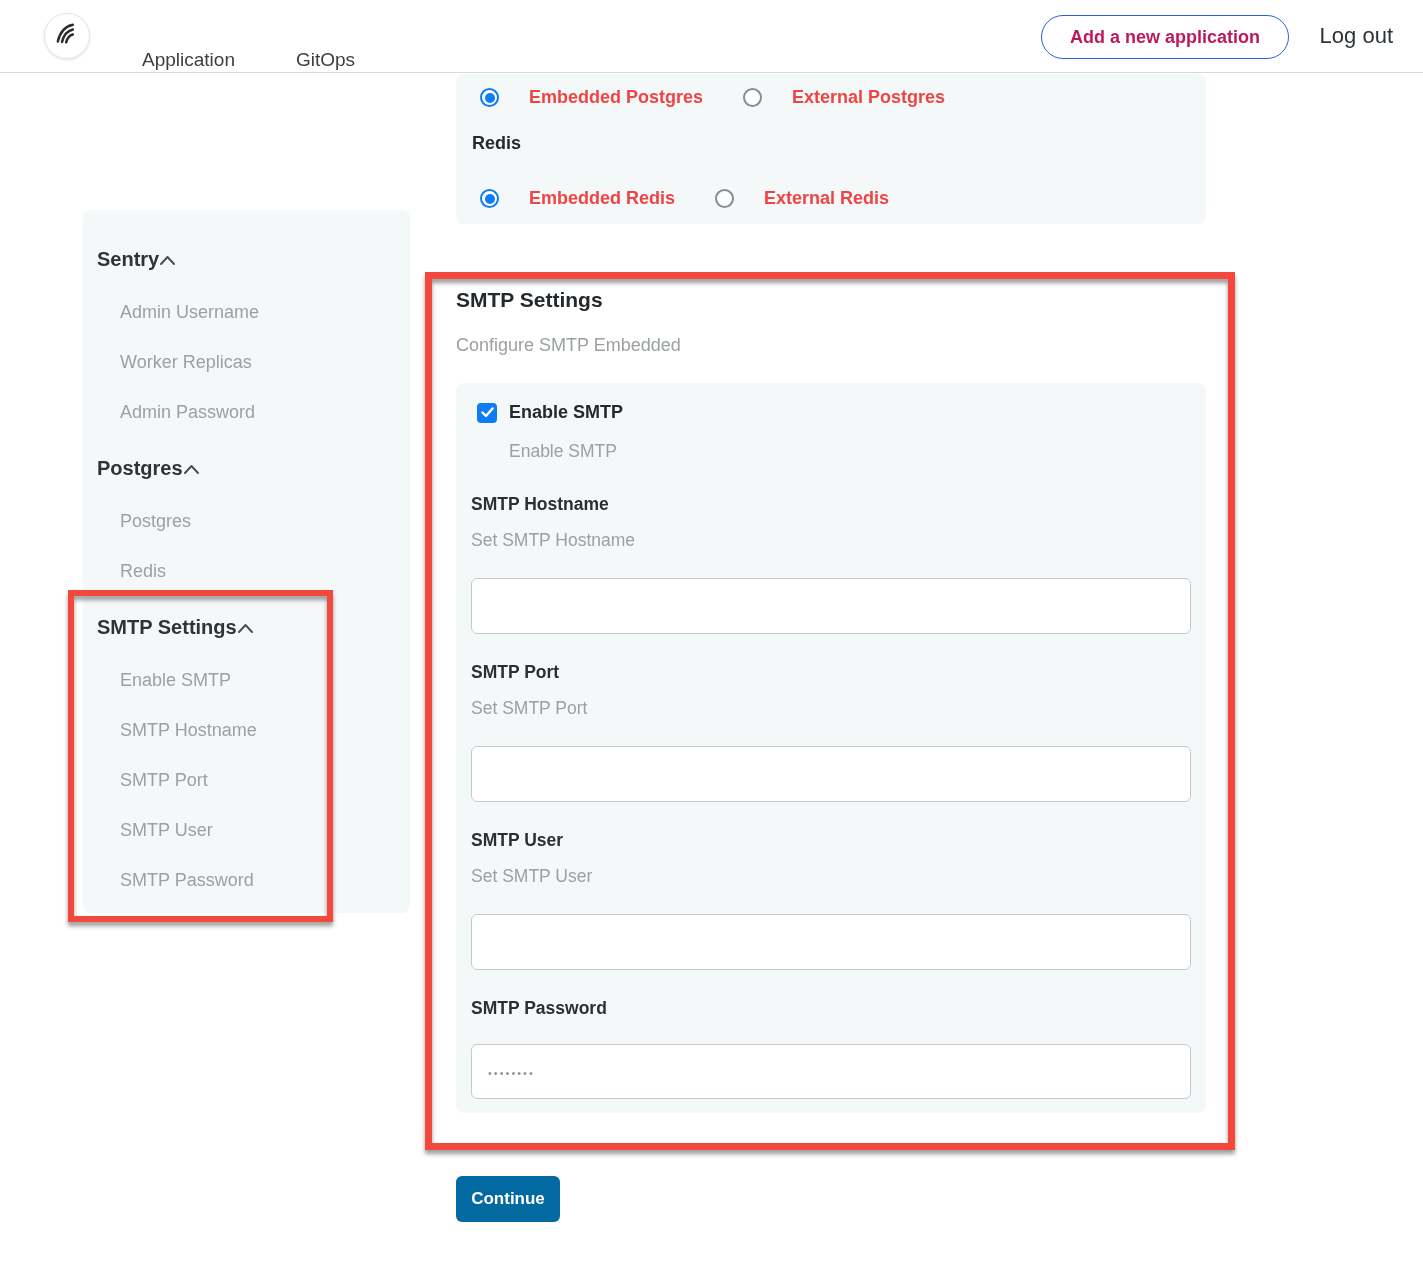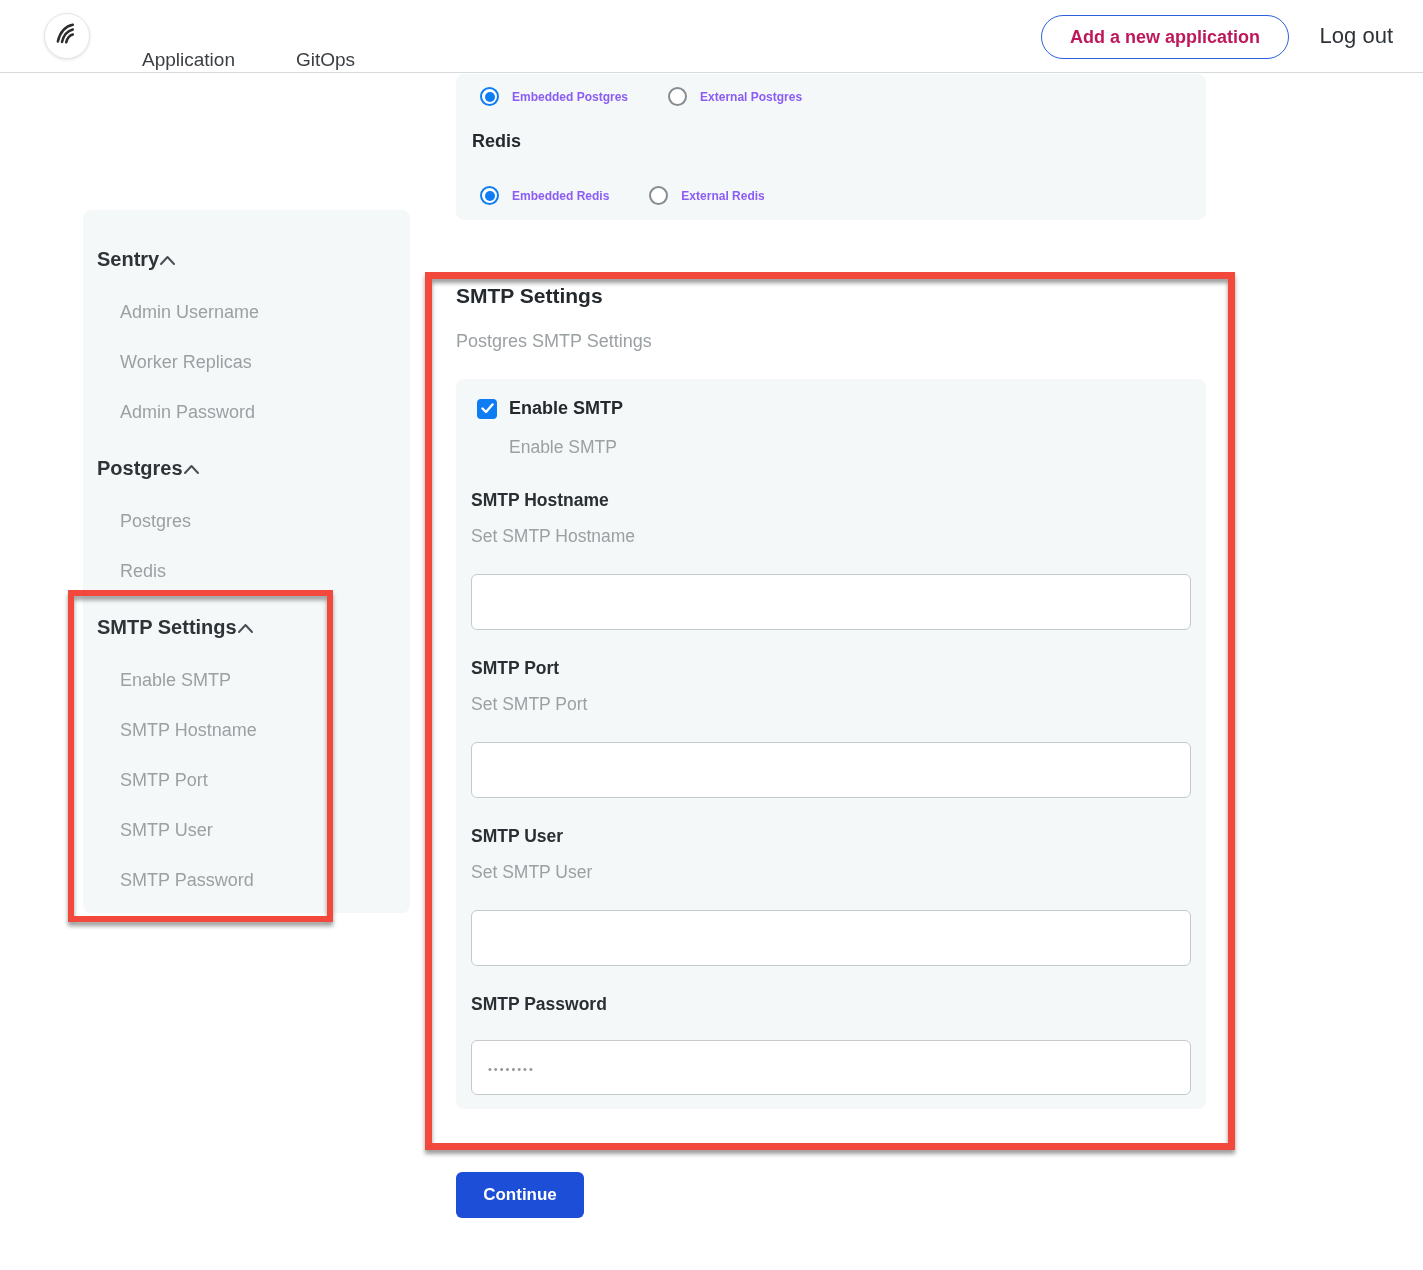--- a/index.html
+++ b/index.html
@@ -73,21 +73,21 @@
   .radio {
     width:19px; height:19px; border-radius:50%;
     border:2px solid #868c91; background:#fff;
     display:inline-block; position:relative; flex:none;
   }
   .radio.checked { border-color:#0e7cf2; }
   .radio.checked::after {
     content:""; position:absolute; left:2.5px; top:2.5px; right:2.5px; bottom:2.5px;
     background:#0e7cf2; border-radius:50%;
   }
-  .radio-label { margin-left:13px; font-size:12px; font-weight:600; color:#8b5cf6; }
+  .radio-label { margin-left:30px; font-size:18px; font-weight:600; color:#ef4444; }
   .radio-opt2 { margin-left:40px; display:flex; align-items:center; }
   .group-label { margin:22px 0 0 0; font-size:18px; font-weight:700; color:#24292e; line-height:26px; }
 
   
   .smtp-title { margin-top:63px; font-size:21px; font-weight:700; color:#24292e; line-height:26px; }
   .smtp-subtitle { margin-top:21px; font-size:18px; color:#9ba0a3; line-height:22px; }
 
   .form-panel {
     margin-top:27px; background:#f5f8f9; border-radius:8px;
     padding:19px 14px 14px 15px;
@@ -112,22 +112,22 @@
     margin-top:28px; width:720px; height:56px;
     border:1px solid #c7cacc; border-radius:6px; background:#fff;
     font-size:16px; color:#33383c; padding:0 16px;
     font-family:inherit; outline:none; display:block;
   }
   .field-input.password { margin-top:26px; height:55px; }
   .field-input::placeholder { color:#8f9496; }
   .field-input.password::placeholder { font-size:11px; letter-spacing:2px; }
 
   .continue-btn {
-    margin-top:63px; width:128px; height:46px;
-    background:#1d4ed8; color:#fff; border:none; border-radius:6px;
+    margin-top:63px; width:104px; height:46px;
+    background:#0369a1; color:#fff; border:none; border-radius:6px;
     font-size:17px; font-weight:700; cursor:pointer;
     font-family:inherit; display:block;
   }
 
   
   .annotation {
     position:absolute; border:6px solid #f2493c; background:transparent;
     pointer-events:none; z-index:10;
     filter:drop-shadow(0 4px 2px rgba(75,75,75,0.55));
   }
@@ -211,21 +211,21 @@
       <span class="radio-label">Embedded Redis</span>
       <span class="radio-opt2">
         <span class="radio"></span>
         <span class="radio-label">External Redis</span>
       </span>
     </div>
   </section>
 
   <section>
     <h2 class="smtp-title">SMTP Settings</h2>
-    <div class="smtp-subtitle">Postgres SMTP Settings</div>
+    <div class="smtp-subtitle">Configure SMTP Embedded</div>
 
     <div class="form-panel">
       <div class="checkbox-row">
         <span class="checkbox checked">
           <svg width="13" height="11" viewBox="0 0 13 11">
               <polyline points="1.5,5.5 5,9 11.5,1.5" fill="none" stroke="#ffffff" stroke-width="2.4" stroke-linecap="round" stroke-linejoin="round"></polyline>
             </svg>
         </span>
         <span class="checkbox-label">Enable SMTP</span>
       </div>

